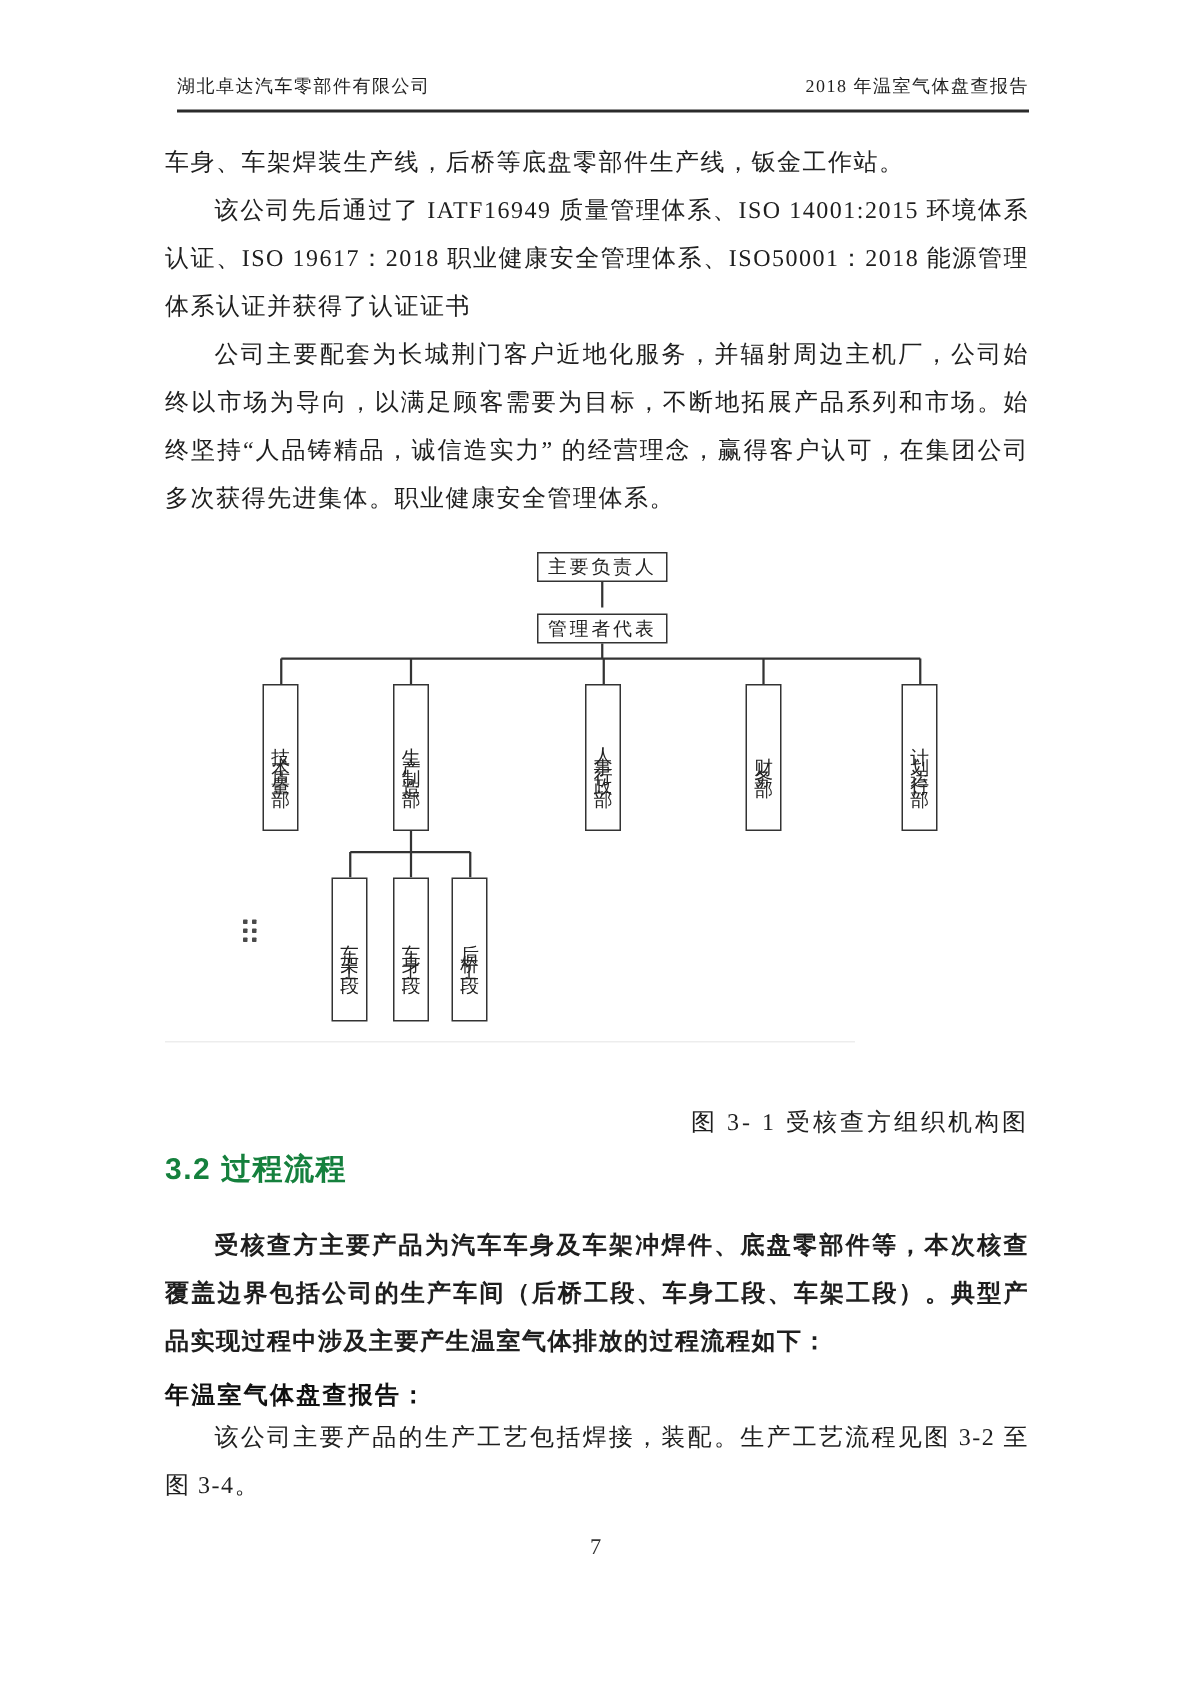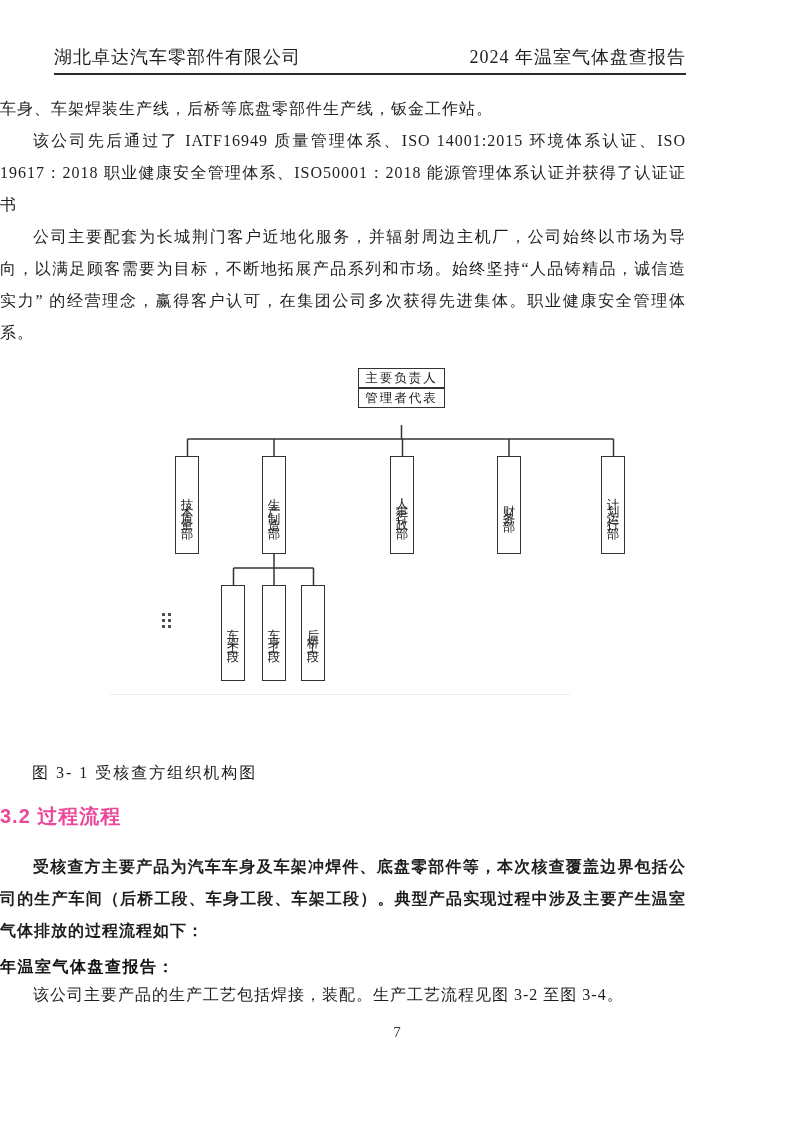--- a/index.html
+++ b/index.html
@@ -2,29 +2,29 @@
 <html><head>
 <meta charset="utf-8">
 <style>
   * { margin:0; padding:0; box-sizing:border-box; }
   html,body { background:#ffffff; }
   body {
     width:794px; height:1123px; position:relative; overflow:hidden;
     font-family:"Liberation Serif","DejaVu Serif",serif;
     color:#1e1e1e;
   }
-  .inset { padding-right:108px; }
+  .inset { padding-left:110px; padding-right:108px; }
 
   
   .doc-header {
     padding-top:48px; padding-bottom:7px;
-    margin-left:54px; margin-right:108px;
+    margin-left:118px; margin-right:108px;
     display:flex; justify-content:space-between; align-items:flex-end;
     border-bottom:2px solid #2b2b2b;
-    font-size:18px; line-height:18px; letter-spacing:1px;
+    font-size:12px; line-height:18px; letter-spacing:1px;
   }
 
   
   .para {
     font-size:16px; line-height:32px; letter-spacing:1px;
     text-align:justify; text-align-last:left;
   }
   .para.indent { text-indent:33px; }
   .p1 { margin-top:18px; }
 
@@ -35,62 +35,62 @@
     position:absolute; background:#fff; border:1.5px solid #333;
     display:flex; align-items:center; justify-content:center;
     font-size:12.5px; color:#222;
   }
   .hbox { width:87px; height:20px; letter-spacing:2px; }
   .vbox span {
     writing-mode:vertical-lr; text-orientation:upright;
     letter-spacing:7px; line-height:24px;
   }
   .box-root { left:358px; top:7px; }
-  .box-mgr  { left:358px; top:27px; }
+  .box-mgr  { left:358px; top:48px; }
   .dept { width:24px; height:98px; top:95px; }
   .dept-0 { left:175px; } .dept-1 { left:262px; } .dept-2 { left:390px; }
   .dept-3 { left:497px; } .dept-4 { left:601px; }
   .sect { width:24px; height:96px; top:224px; }
   .sect-0 { left:221px; } .sect-1 { left:262px; } .sect-2 { left:301px; }
   .dots {
     position:absolute; left:162px; top:252px;
     display:grid; grid-template-columns:3px 3px; grid-auto-rows:3px; gap:3px;
   }
   .dots i { background:#4a4a4a; border-radius:0.5px; }
   .figure-edge { position:absolute; left:110px; right:104px; bottom:6px; height:1px; background:#ededed; }
 
   
   .figure-caption {
-    margin-top:62px; text-align:left; padding-left:32px;
+    margin-top:38px; text-align:right; padding-left:32px;
     font-size:16px; line-height:20px; letter-spacing:2px;
   }
   .sec-heading {
-    margin-top:20px; font-size:20px; line-height:26px; font-weight:bold;
+    margin-top:8px; font-size:20px; line-height:26px; font-weight:bold;
     font-family:"Liberation Sans","DejaVu Sans",sans-serif;
-    letter-spacing:1px; color:#ec4899;
+    letter-spacing:1px; color:#15803d;
   }
   .sp1 { margin-top:22px;font-weight:bold; }
   .sub-heading {
     margin-top:8px; font-size:16px; line-height:24px; font-weight:bold;
     letter-spacing:1.5px; color:#111;
   }
   .sp2 { }
 
   
   .page-footer {
     position:absolute; top:1024px; left:0; width:794px;
     text-align:center; font-size:15px; color:#333;
   }
 </style>
 </head>
 <body>
 
 <div class="doc-header">
   <span>湖北卓达汽车零部件有限公司</span>
-  <span>2024 年温室气体盘查报告</span>
+  <span>2018 年温室气体盘查报告</span>
 </div>
 
 <p class="para p1 inset">车身、车架焊装生产线，后桥等底盘零部件生产线，钣金工作站。</p>
 <p class="para indent inset">该公司先后通过了 IATF16949 质量管理体系、ISO 14001:2015 环境体系认证、ISO 19617：2018 职业健康安全管理体系、ISO50001：2018 能源管理体系认证并获得了认证证书</p>
 <p class="para indent inset">公司主要配套为长城荆门客户近地化服务，并辐射周边主机厂，公司始终以市场为导向，以满足顾客需要为目标，不断地拓展产品系列和市场。始终坚持“人品铸精品，诚信造实力” 的经营理念，赢得客户认可，在集团公司多次获得先进集体。职业健康安全管理体系。</p>
 
 <div class="org-chart">
   <svg width="794" height="340" viewBox="0 0 794 340">
     <g stroke="#333" stroke-width="1.5" fill="none">
       <line x1="401.5" y1="27" x2="401.5" y2="44"></line>

